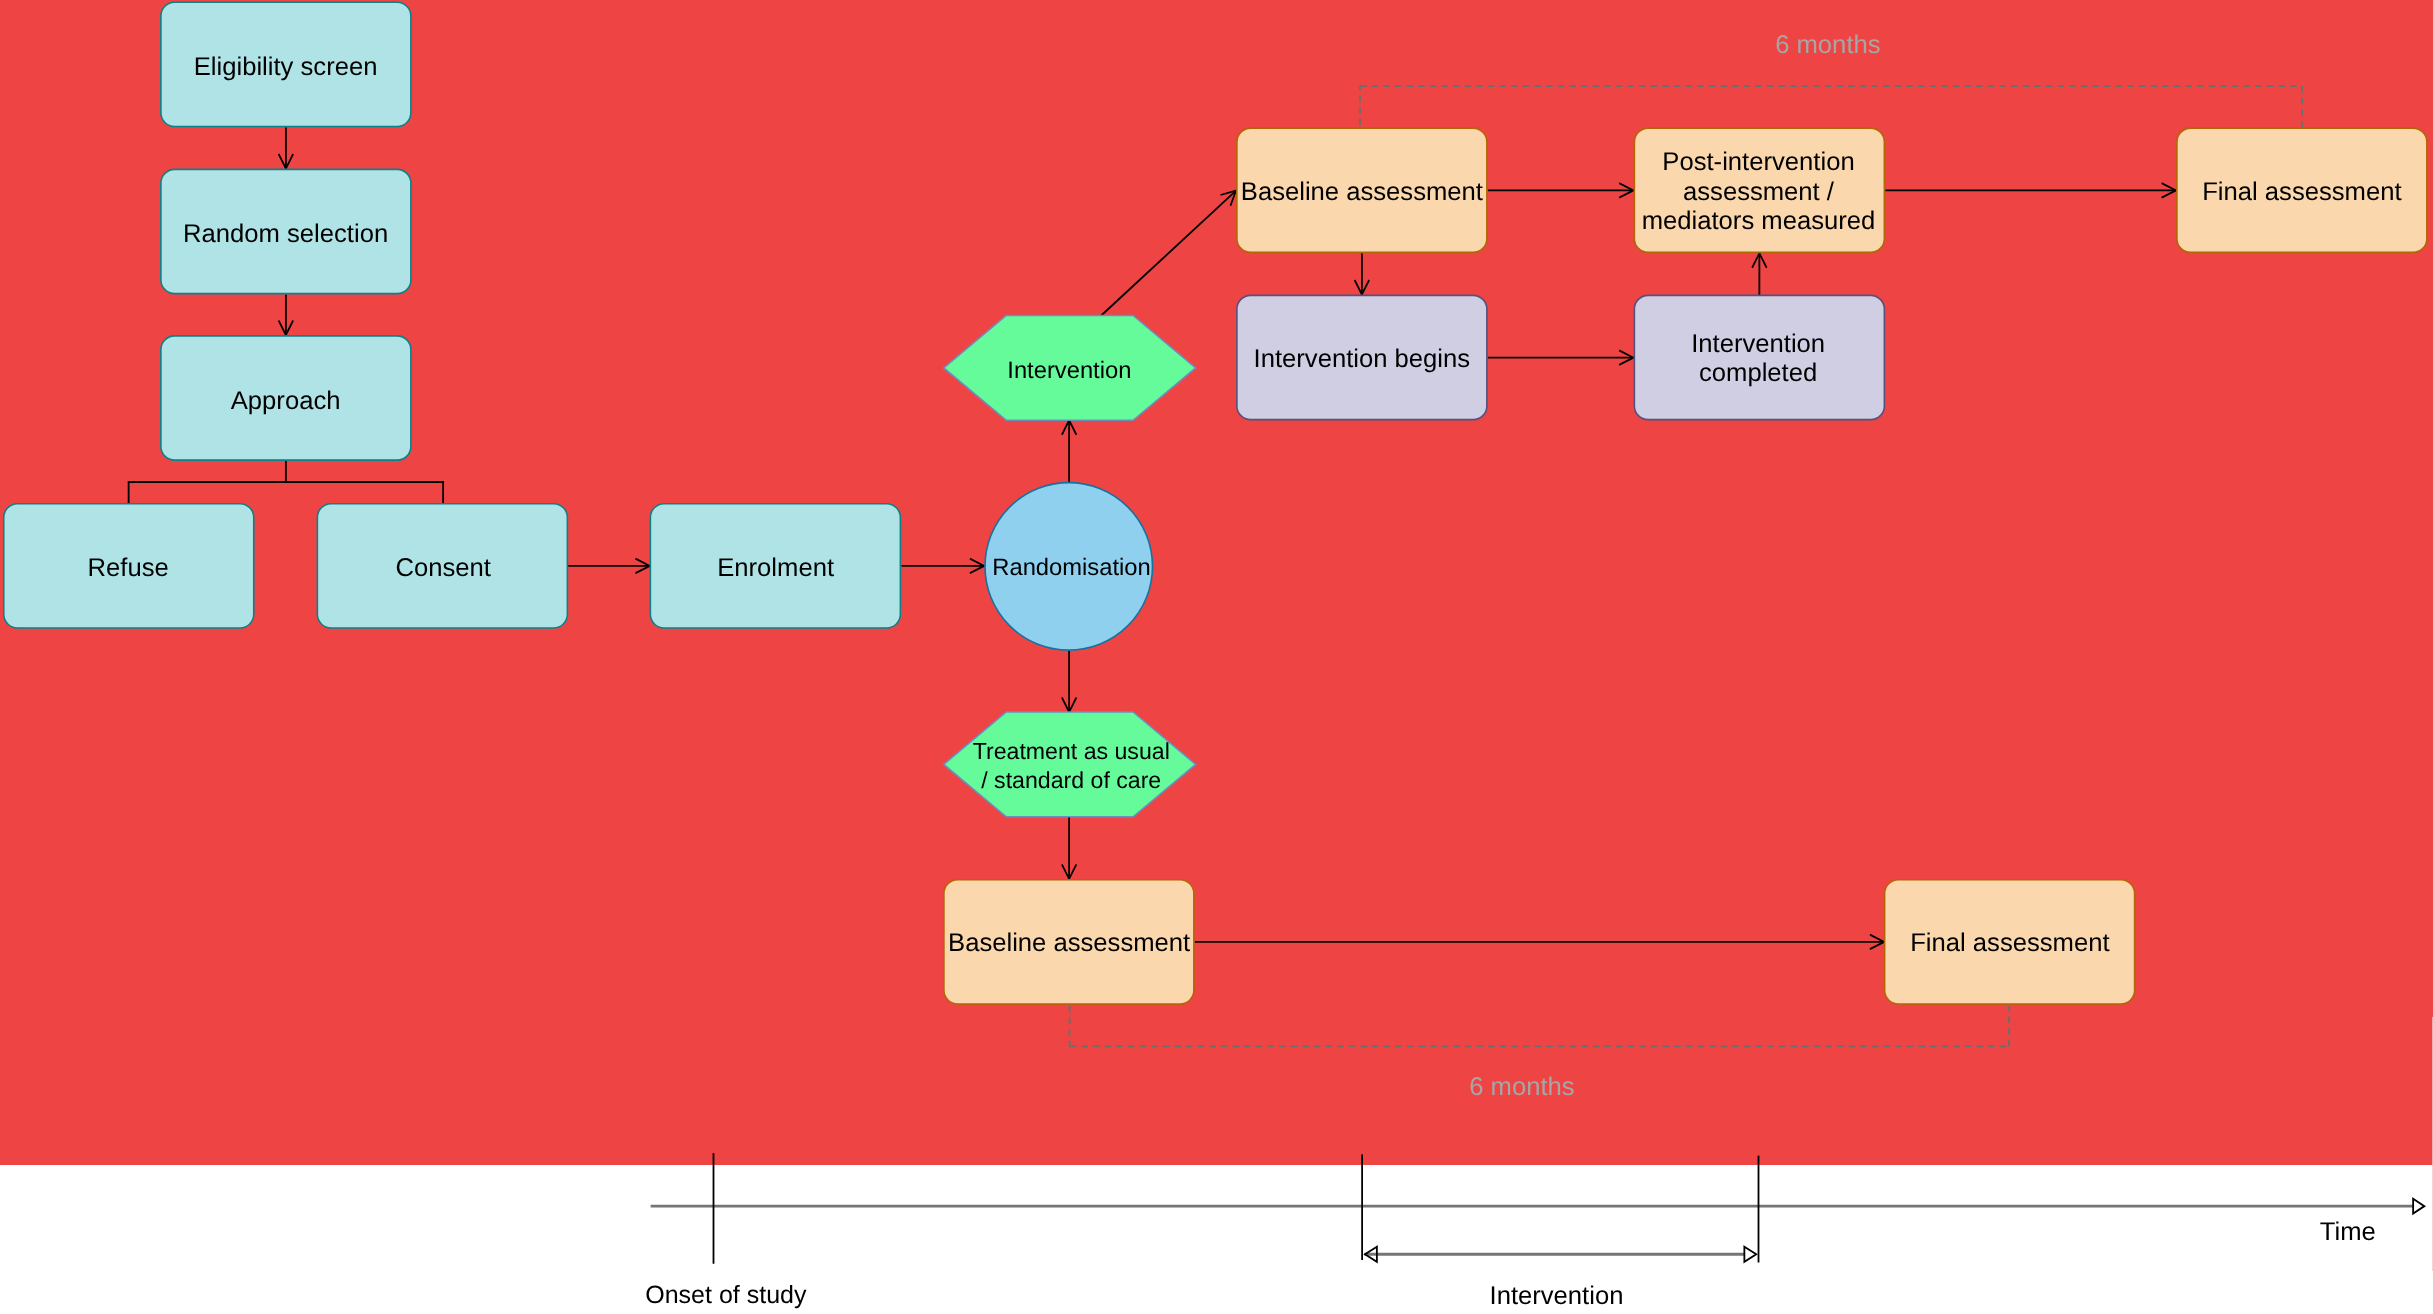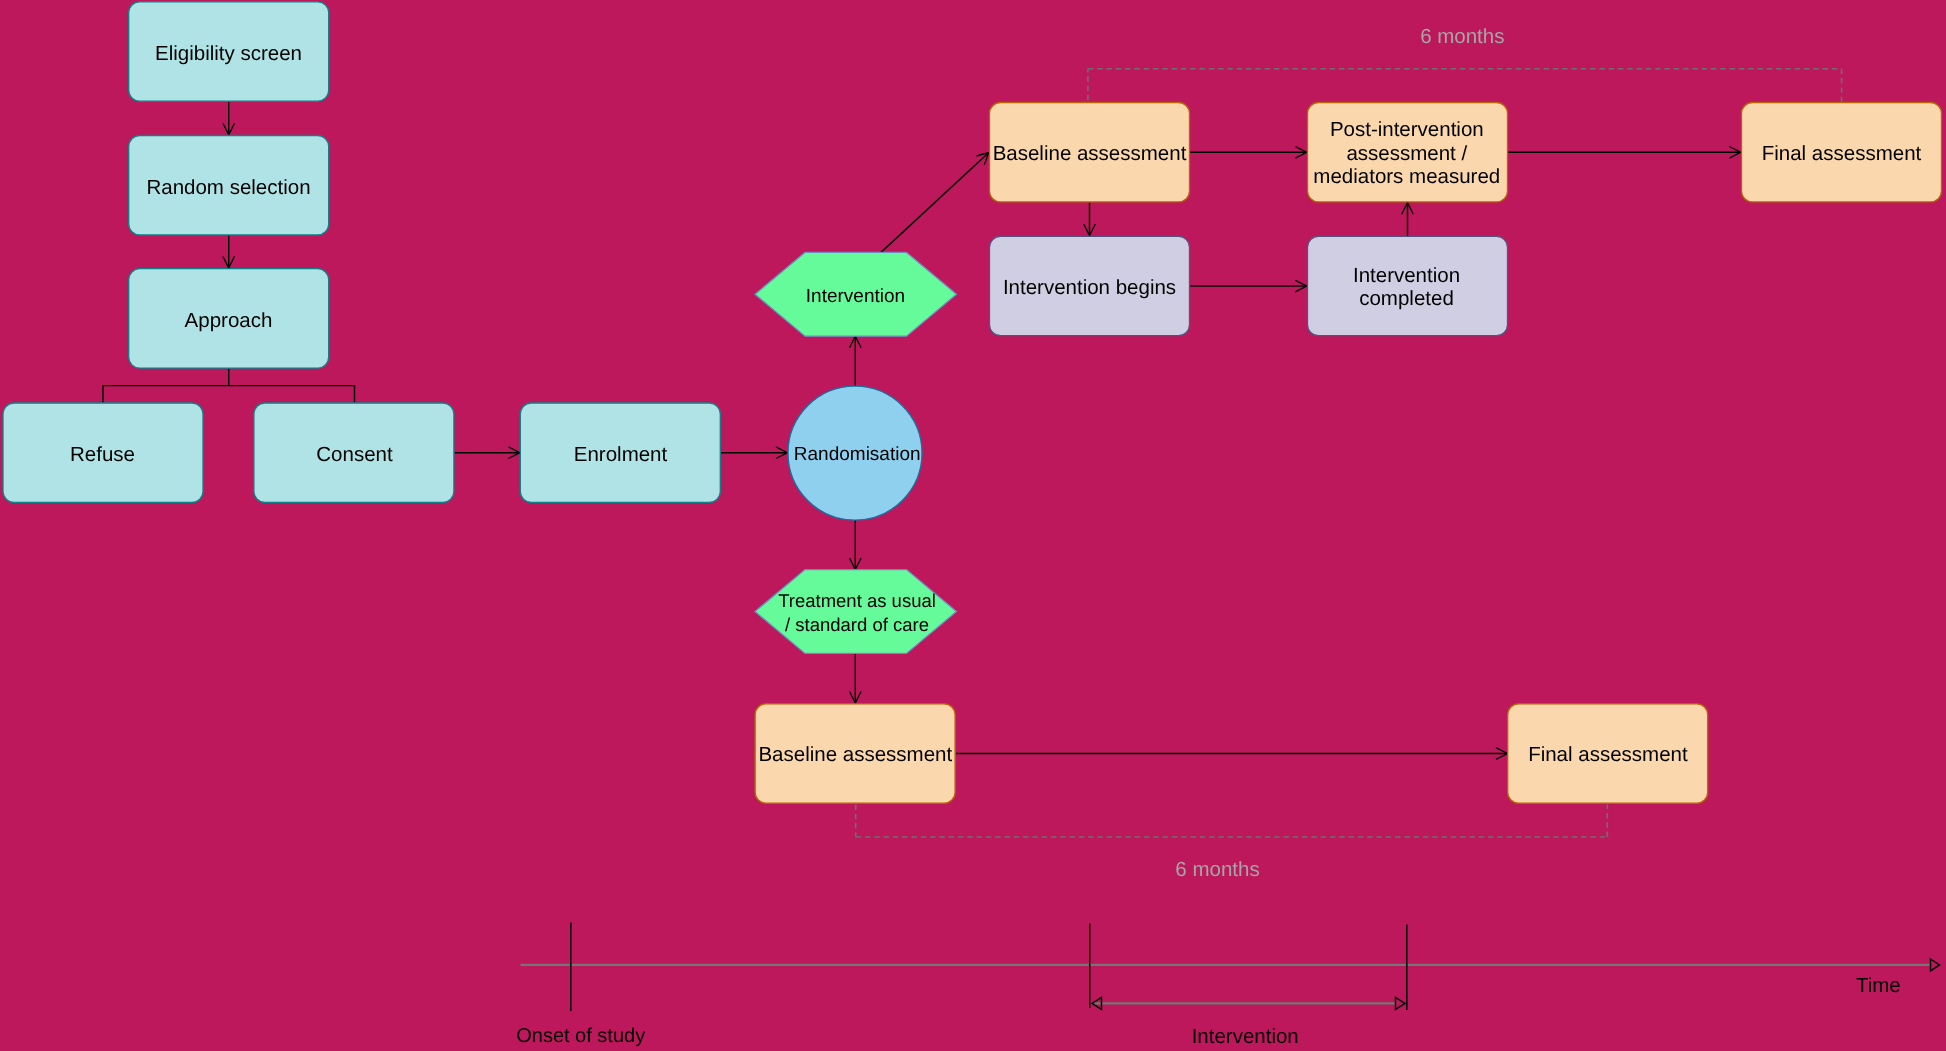--- a/index.html
+++ b/index.html
@@ -1,18 +1,18 @@
 <!DOCTYPE html>
 <html><head>
 <meta charset="utf-8">
 <style>
   html,body{margin:0;padding:0;background:#ffffff;}
   body{width:1946px;height:1051px;overflow:hidden;
        font-family:"Liberation Sans",sans-serif;-webkit-font-smoothing:antialiased;}
-  #stage{position:relative;width:1946px;height:1051px;background:#be185d;}
+  #stage{position:relative;width:1946px;height:932px;background:#ef4444;}
   #diagram{position:absolute;top:0;left:0;display:block;
            will-change:transform;transform:translateZ(0);}
   svg text{text-rendering:geometricPrecision;}
   .nodelabel{font-family:"Liberation Sans",sans-serif;font-size:20.5px;fill:#000;
              text-anchor:middle;}
   .nodelabel-sm{font-family:"Liberation Sans",sans-serif;font-size:19px;fill:#000;
              text-anchor:middle;}
   .nodelabel-hex{font-family:"Liberation Sans",sans-serif;font-size:18.5px;fill:#000;
              text-anchor:middle;}
   .muted{font-family:"Liberation Sans",sans-serif;font-size:20.5px;fill:#a6a6a6;

